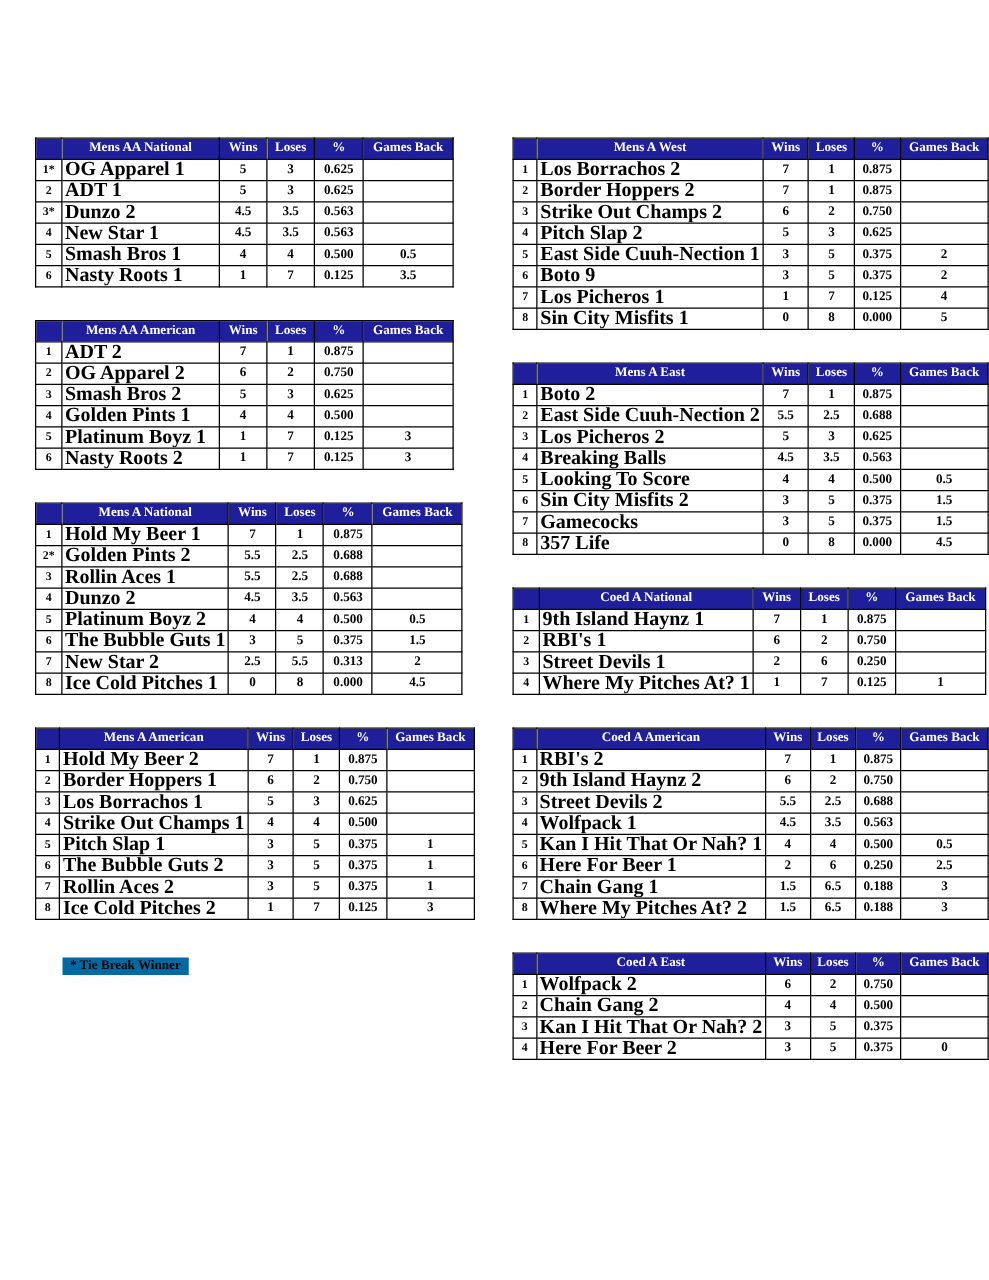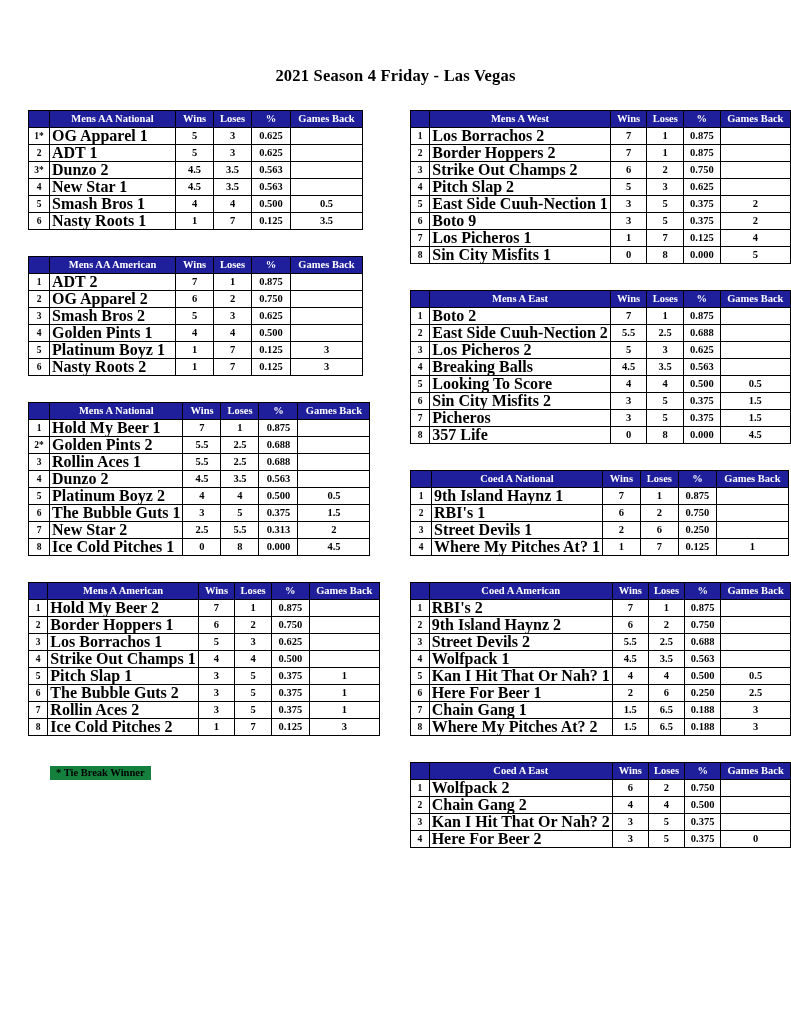--- a/index.html
+++ b/index.html
@@ -108,33 +108,32 @@
   .tbl-right col.c-team { width: 152px; }
   .tbl-right col.c-w { width: 38px; }
   .tbl-right col.c-l { width: 38px; }
   .tbl-right col.c-pct { width: 38px; }
   .tbl-right col.c-gb { width: 72px; }
 
   .legend {
     margin-top: 4px;
     margin-left: 22px;
     display: inline-block;
-    background: #15803d;
+    background: #0369a1;
     font-weight: bold;
     font-size: 10.5px;
     padding: 1px 6px 2px 6px;
     font-family: "Liberation Serif", serif;
   }
 </style>
 </head>
 <body>
 
 <div id="page">
 
-  <h1 class="page-title">2021 Season 4 Friday - Las Vegas</h1>
 
   <div class="columns">
     <div class="col-left"><table class="standings tbl-left">
           <colgroup>
             <col class="c-rank">
             <col class="c-team">
             <col class="c-w">
             <col class="c-l">
             <col class="c-pct">
             <col class="c-gb">
@@ -589,21 +588,21 @@
             <tr>
               <td class="rank">6</td>
               <td class="team">Sin City Misfits 2</td>
               <td class="num">3</td>
               <td class="num">5</td>
               <td class="num">0.375</td>
               <td class="gb">1.5</td>
             </tr>
             <tr>
               <td class="rank">7</td>
-              <td class="team">Picheros</td>
+              <td class="team">Gamecocks</td>
               <td class="num">3</td>
               <td class="num">5</td>
               <td class="num">0.375</td>
               <td class="gb">1.5</td>
             </tr>
             <tr>
               <td class="rank">8</td>
               <td class="team">357 Life</td>
               <td class="num">0</td>
               <td class="num">8</td>

